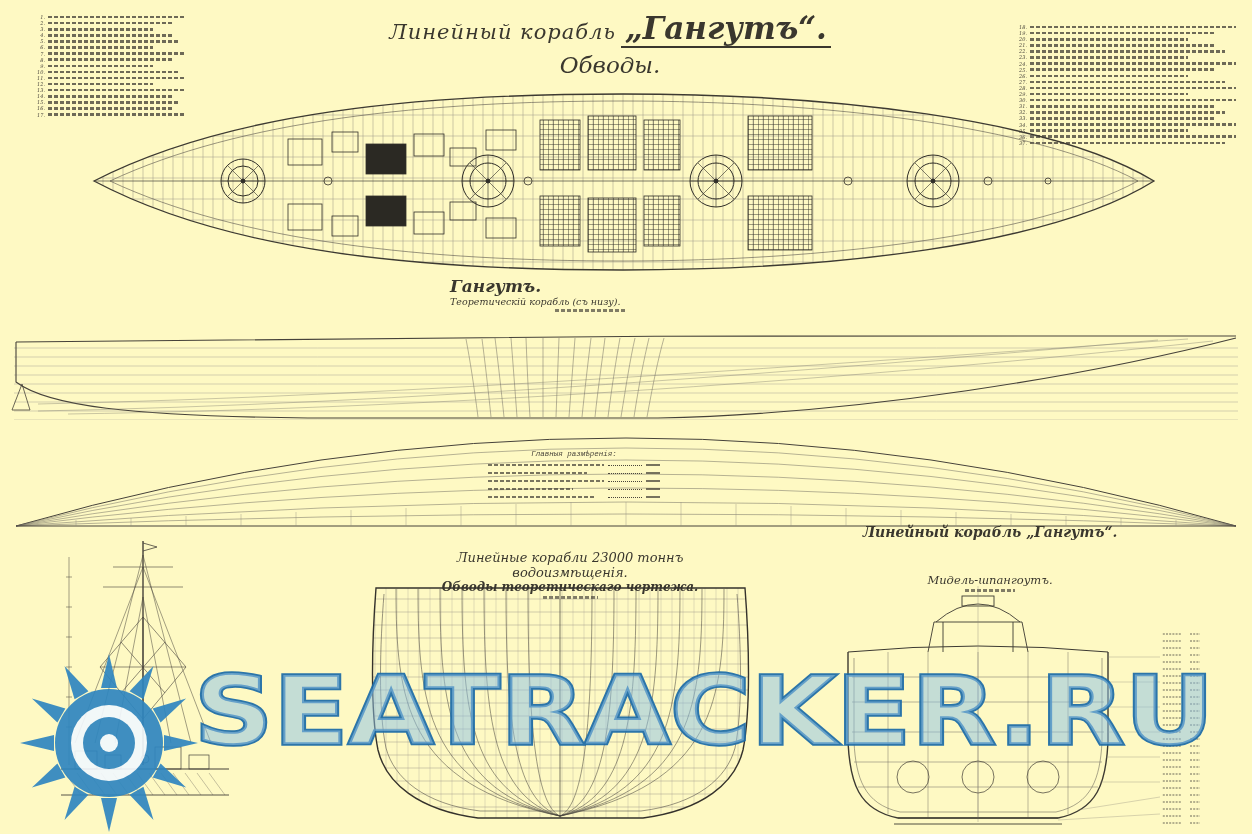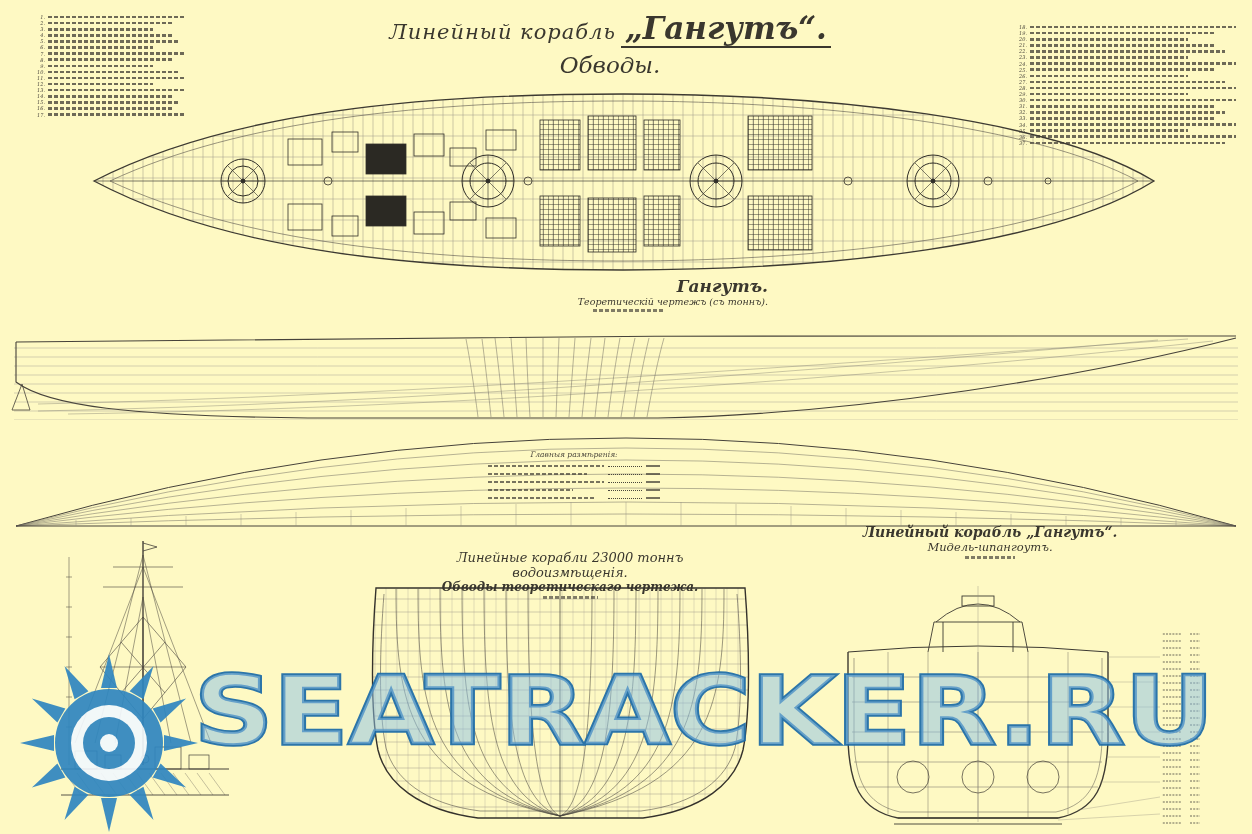--- a/index.html
+++ b/index.html
@@ -17,38 +17,38 @@
   .legend-left{top:14px;left:34px;width:152px;}
   .legend-right{top:24px;left:1016px;width:220px;}
   .legend-row{display:flex;align-items:center;gap:3px;height:6.1px;}
   .legend-row .num{width:11px;text-align:right;flex:none;font-style:italic;}
   .legend-row .sq{flex:1;height:2.6px;
      background:repeating-linear-gradient(90deg,rgba(74,70,60,.8) 0 4px,rgba(74,70,60,0) 4px 6px);}
   .legend-row:nth-child(2n) .sq{margin-right:9%;}
   .legend-row:nth-child(3n) .sq{margin-right:22%;}
   .legend-row:nth-child(5n) .sq{margin-right:5%;}
   
-  .lines-label{top:276px;left:488px;width:280px;text-align:right;font-style:italic;}
+  .lines-label{top:276px;left:450px;width:280px;text-align:left;font-style:italic;}
   .lines-label .nm{font-size:17px;font-weight:bold;}
   .lines-label .cap{font-size:9.5px;}
   .mini-sq{height:2.5px;margin:2px auto 0;
      background:repeating-linear-gradient(90deg,rgba(74,70,60,.7) 0 4px,rgba(74,70,60,0) 4px 6px);}
   .dims-block{top:450px;left:488px;width:172px;font-size:6px;color:#4a463c;}
-  .dims-block .hd{text-align:center;font-style:italic;font-size:7.5px;margin-bottom:3px;}
+  .dims-block .hd{text-align:center;font-style:italic;font-size:7.5px;margin-bottom:3px;font-family:Liberation Mono, monospace;}
   .dim-row{display:flex;align-items:center;height:8px;gap:4px;}
   .dim-row .sq{height:2.2px;flex:1;
      background:repeating-linear-gradient(90deg,rgba(74,70,60,.75) 0 4px,rgba(74,70,60,0) 4px 6px);}
   .dim-row .dots{width:34px;border-bottom:1px dotted #4a463c;height:1px;}
   .dim-row .val{width:14px;height:2.2px;background:rgba(74,70,60,.75);}
   .bp-caption{top:550px;left:420px;width:300px;text-align:center;font-style:italic;}
   .bp-caption .l1{font-size:13px;}
   .bp-caption .l2{font-size:12px;font-weight:bold;}
   .ms-caption{top:524px;left:855px;width:270px;text-align:center;font-style:italic;}
   .ms-caption .l1{font-size:14px;font-weight:bold;}
-  .ms-caption .l2{font-size:11.5px;}
+  .ms-caption .l2{font-size:11.5px;margin-top:33px;}
   
   .wm-text{left:186px;top:656px;opacity:.93;}
   .wm-logo{left:14px;top:652px;opacity:.92;}
 </style>
 </head>
 <body>
 
 <div class="page">
 
   <div class="abs main-title">
@@ -290,21 +290,21 @@
       <circle cx="240" cy="97" r="4"></circle>
         <circle cx="440" cy="97" r="4"></circle>
         <circle cx="760" cy="97" r="4"></circle>
       <circle cx="900" cy="97" r="4"></circle>
         <circle cx="960" cy="97" r="3"></circle>
     </g>
   </svg>
 
   <div class="abs lines-label">
     <div class="nm">Гангутъ.</div>
-    <div class="cap">Теоретическій чертежъ (съ тоннъ).</div>
+    <div class="cap">Теоретическій корабль (съ низу).</div>
     <div class="mini-sq" style="width:70px"></div>
   </div>
 
   <svg class="abs" style="left:8px;top:326px" width="1238" height="108" viewBox="0 0 1238 108">
     <defs>
       <pattern id="shWater" width="1238" height="9" patternUnits="userSpaceOnUse">
         <path d="M0,4 H1238" stroke="#97938a" stroke-width="0.4"></path>
       </pattern>
     </defs>
     <rect x="6" y="14" width="1224" height="80" fill="url(#shWater)"></rect>

